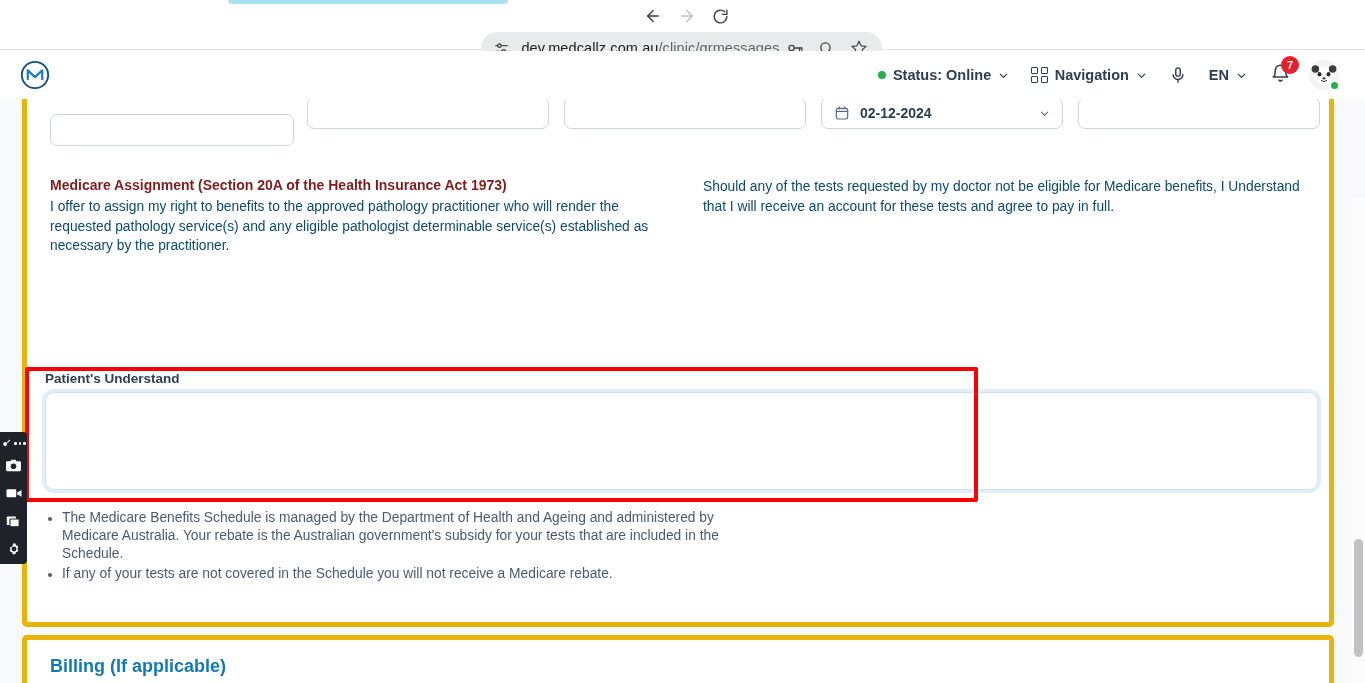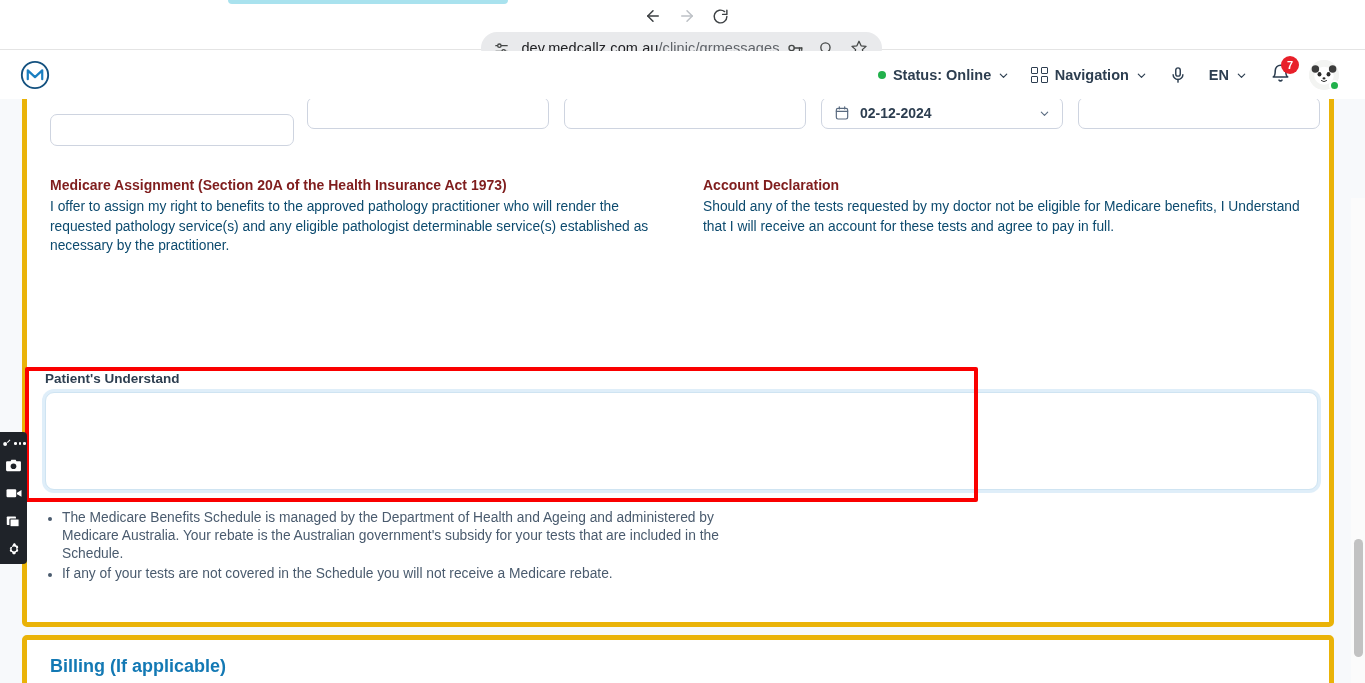--- a/index.html
+++ b/index.html
@@ -372,21 +372,20 @@
       </div>
       <div class="inp" style="left:1028px; top:-9px; width:242px;"></div>
     </div>
 
     <div class="decl-block" style="left:23px; top:85px; width:630px;">
       <div class="decl-title">Medicare Assignment (Section 20A of the Health Insurance Act 1973)</div>
       <div class="decl-text">I offer to assign my right to benefits to the approved pathology practitioner who will render the requested pathology service(s) and any eligible pathologist determinable service(s) established as necessary by the practitioner.</div>
     </div>
 
     <div class="decl-block" style="left:676px; top:85px; width:615px;">
-      <div class="decl-title">Account Declaration</div>
       <div class="decl-text">Should any of the tests requested by my doctor not be eligible for Medicare benefits, I Understand that I will receive an account for these tests and agree to pay in full.</div>
     </div>
   </div>
 
   <div class="sig-label">Patient's Understand</div>
   <div class="sig-input"></div>
   <div class="red-highlight"></div>
 
   <ul class="bullets">
     <li>The Medicare Benefits Schedule is managed by the Department of Health and Ageing and administered by Medicare Australia. Your rebate is the Australian government's subsidy for your tests that are included in the Schedule.</li>

